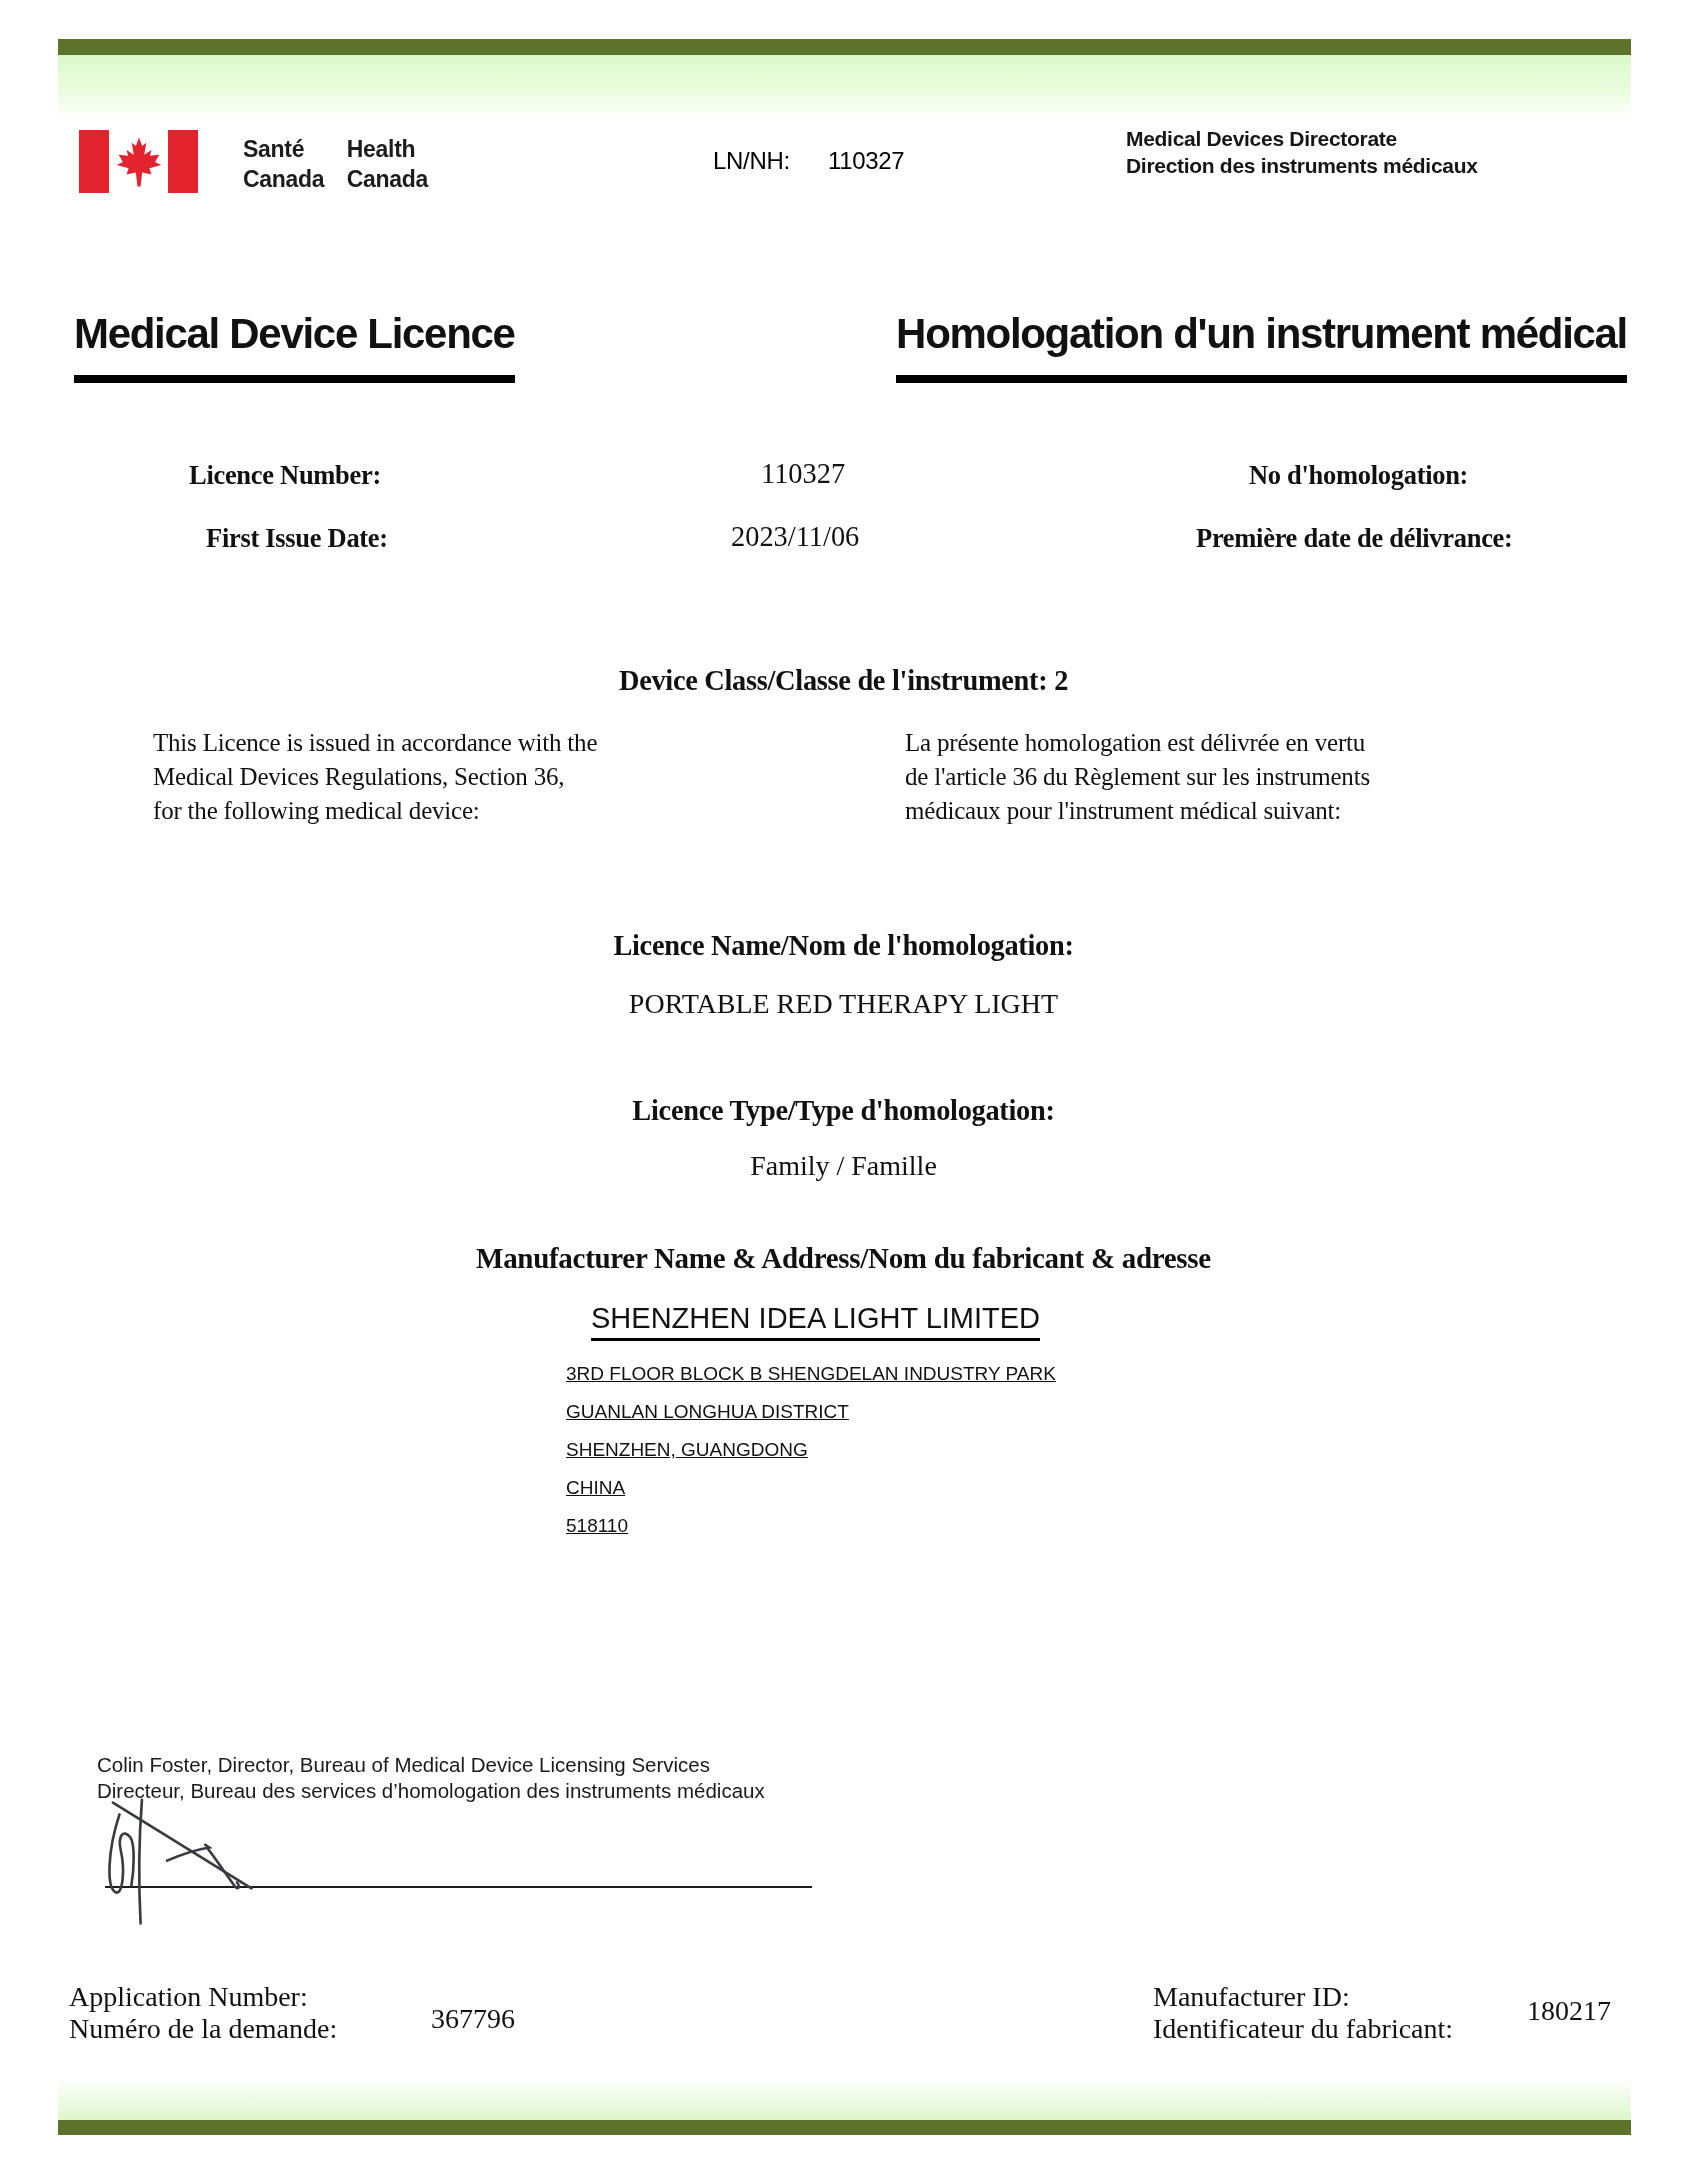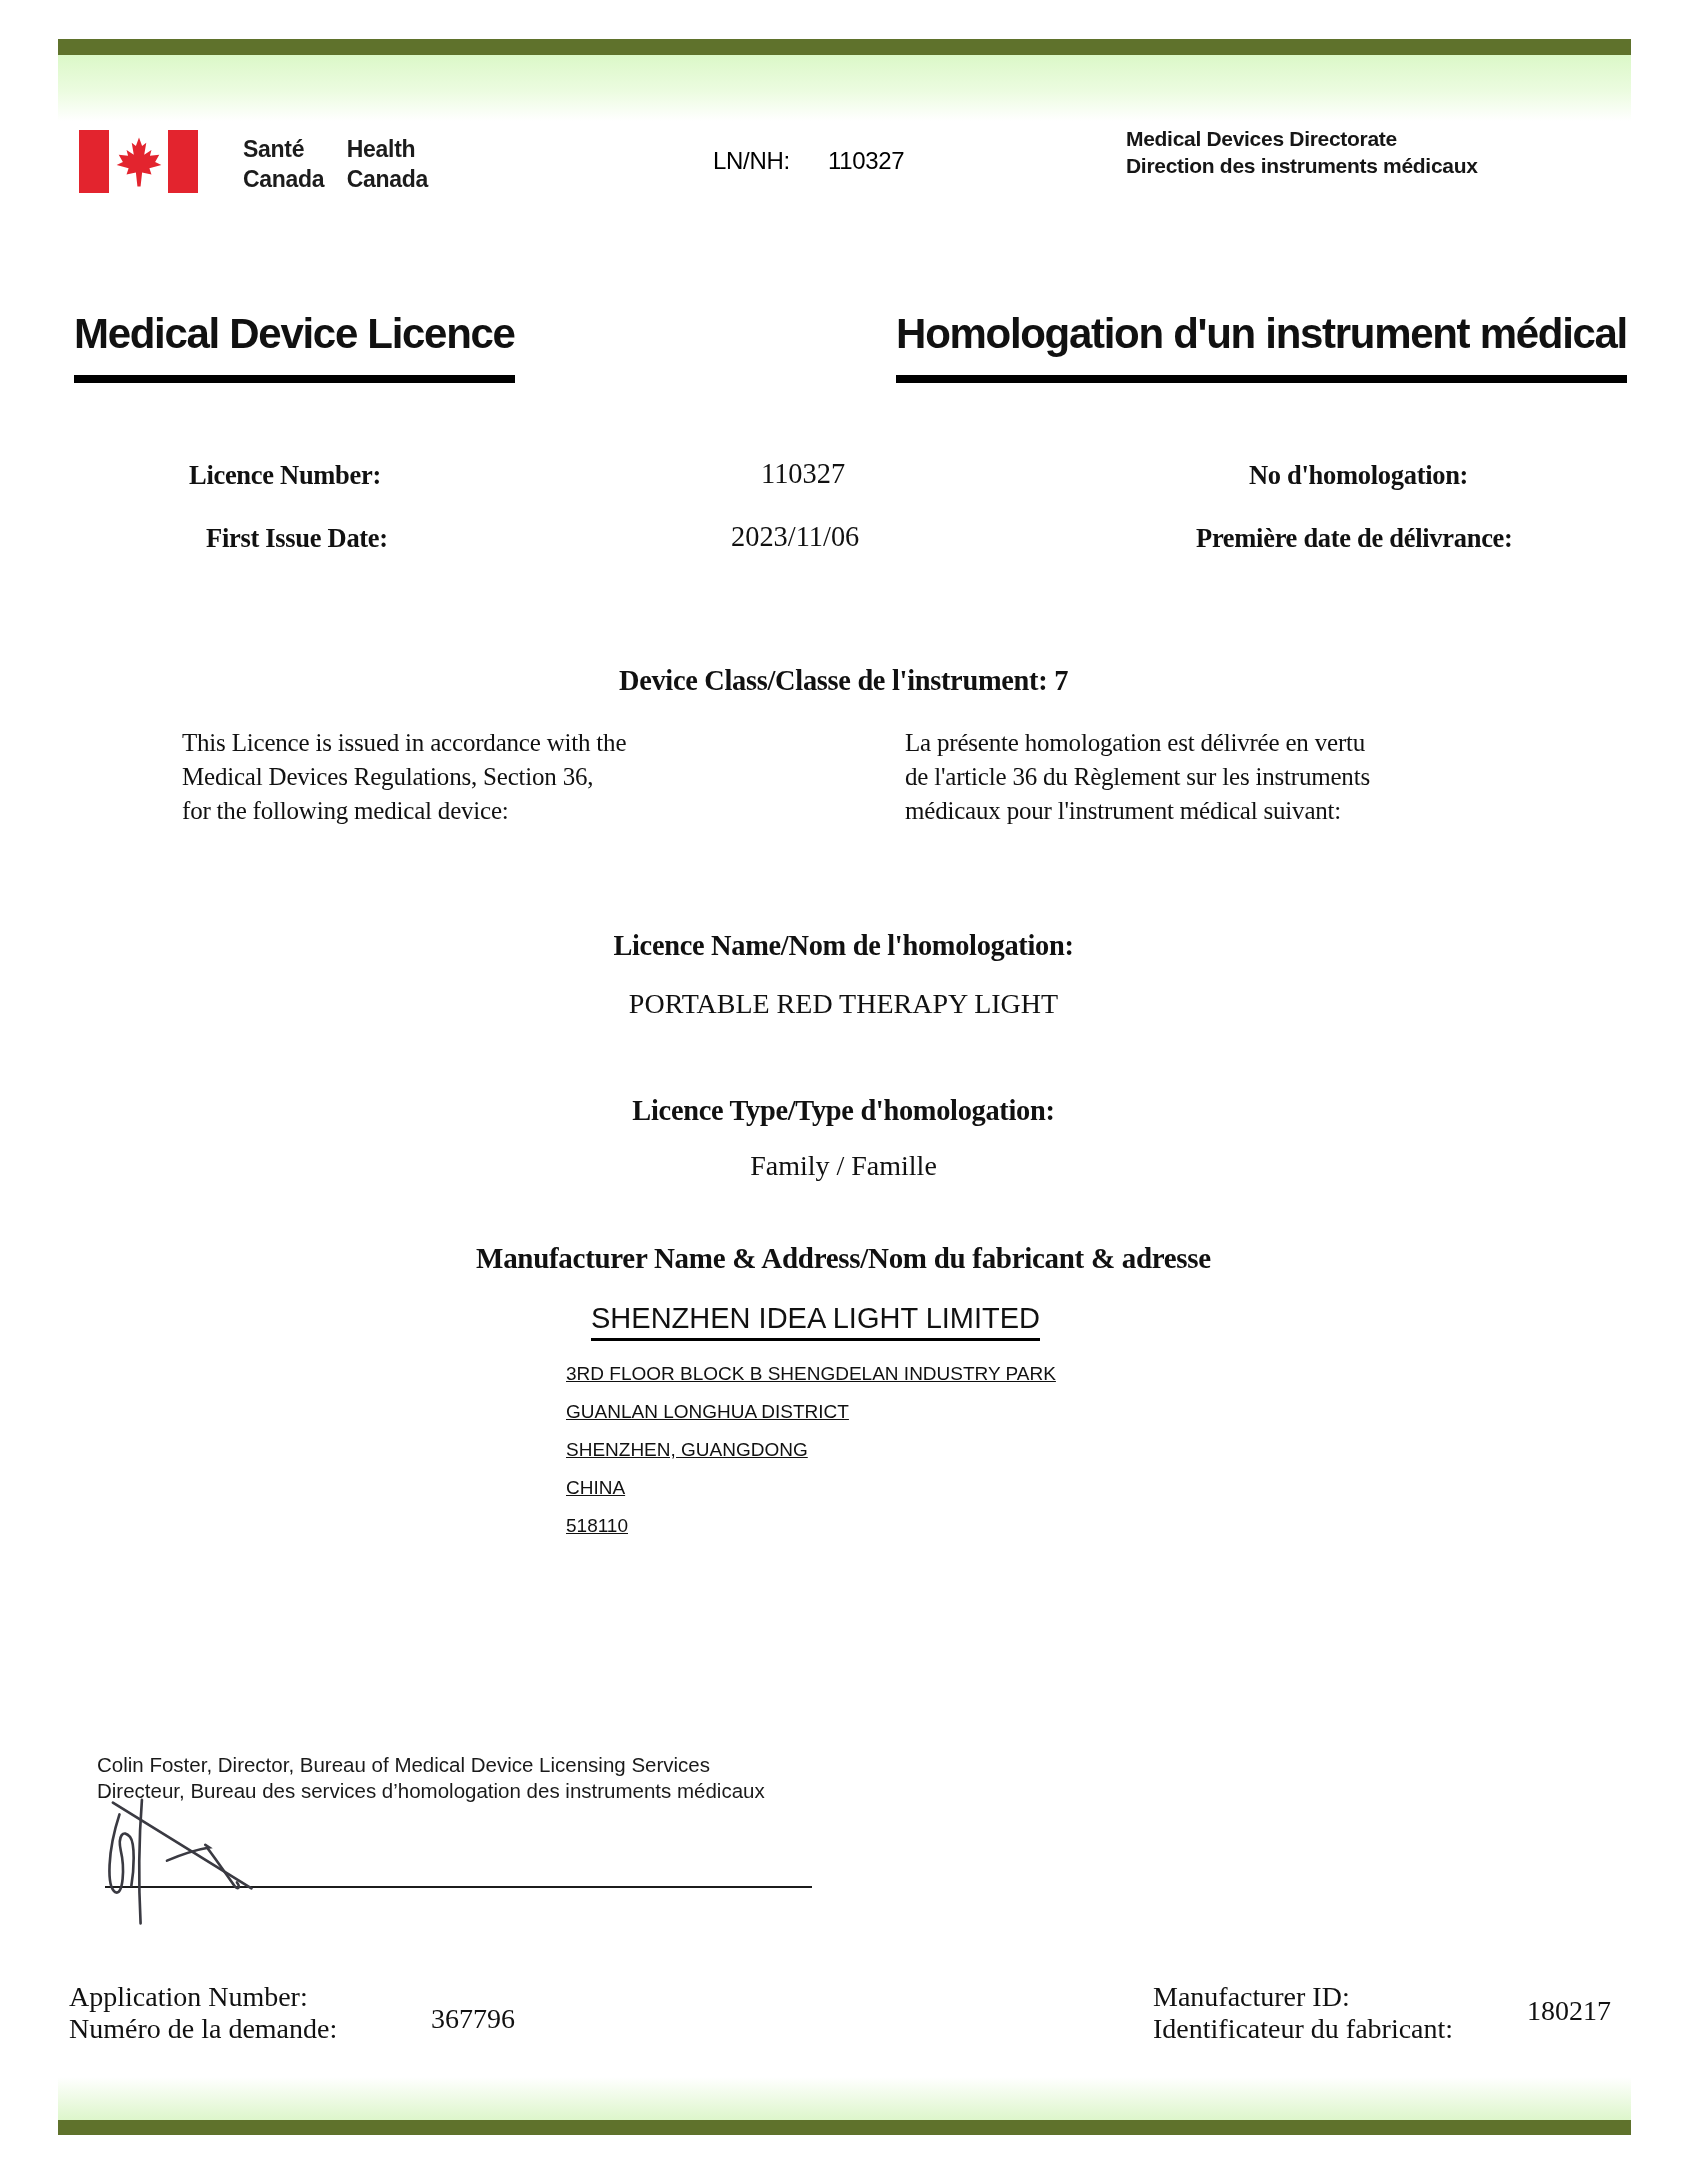--- a/index.html
+++ b/index.html
@@ -105,23 +105,23 @@
   </div>
 
   <div class="lbl" style="left:189px;top:460px;">Licence Number:</div>
   <div class="val" style="left:761px;top:458px;">110327</div>
   <div class="lbl" style="left:1249px;top:460px;">No d'homologation:</div>
 
   <div class="lbl" style="left:206px;top:523px;">First Issue Date:</div>
   <div class="val" style="left:731px;top:521px;">2023/11/06</div>
   <div class="lbl" style="left:1196px;top:523px;">Première date de délivrance:</div>
 
-  <div class="center-heading" style="top:665px;">Device Class/Classe de l'instrument: 7</div>
+  <div class="center-heading" style="top:665px;">Device Class/Classe de l'instrument: 2</div>
 
-  <div class="para" style="left:153px;top:726px;width:635px;margin-left:29px;">This Licence is issued in accordance with the
+  <div class="para" style="left:153px;top:726px;width:635px;">This Licence is issued in accordance with the
 Medical Devices Regulations, Section 36,
 for the following medical device:</div>
   <div class="para" style="left:905px;top:726px;width:655px;">La présente homologation est délivrée en vertu
 de l'article 36 du Règlement sur les instruments
 médicaux pour l'instrument médical suivant:</div>
 
   <div class="center-heading" style="top:930px;">Licence Name/Nom de l'homologation:</div>
   <div class="center-value" style="top:988px;">PORTABLE RED THERAPY LIGHT</div>
 
   <div class="center-heading" style="top:1095px;">Licence Type/Type d'homologation:</div>

